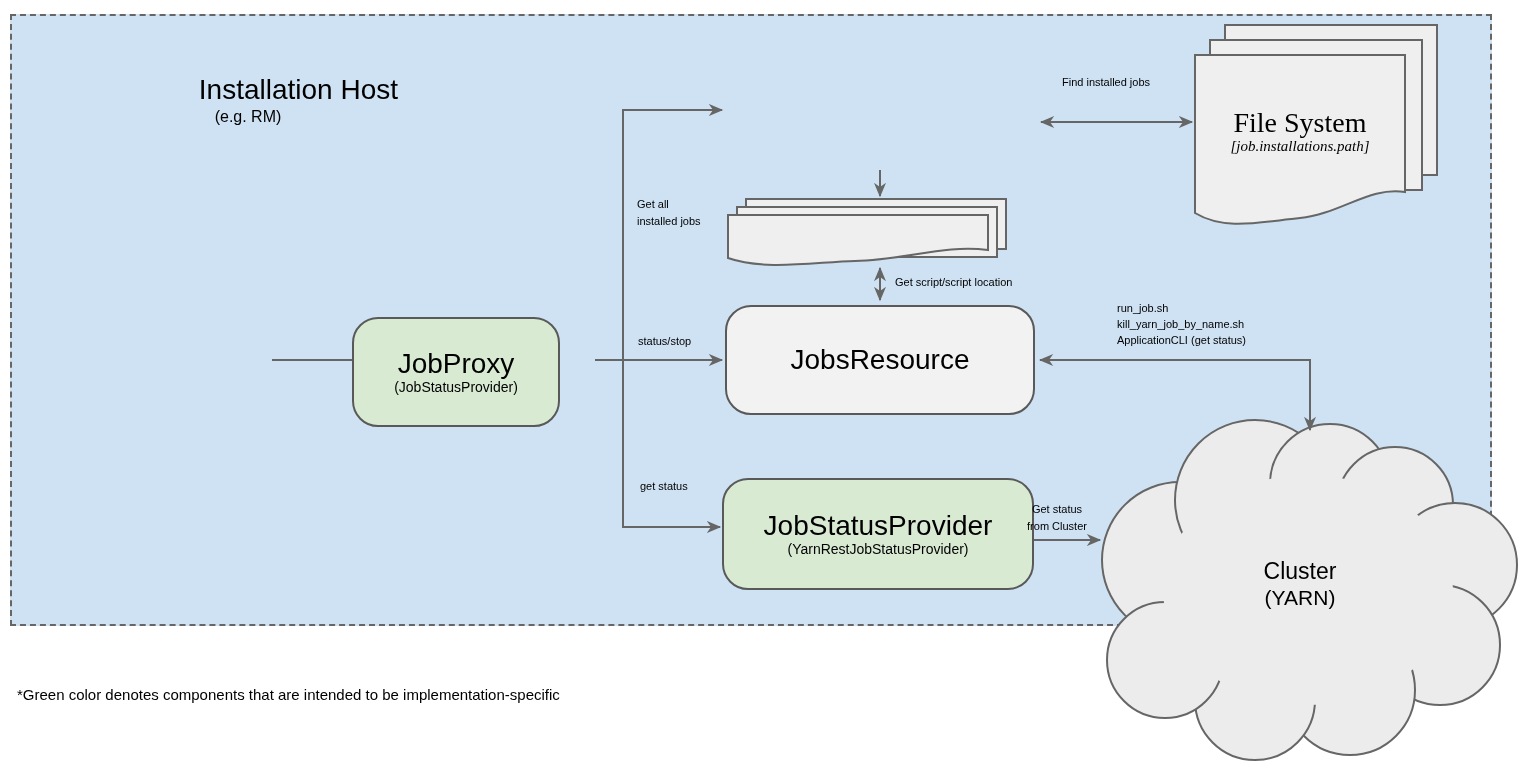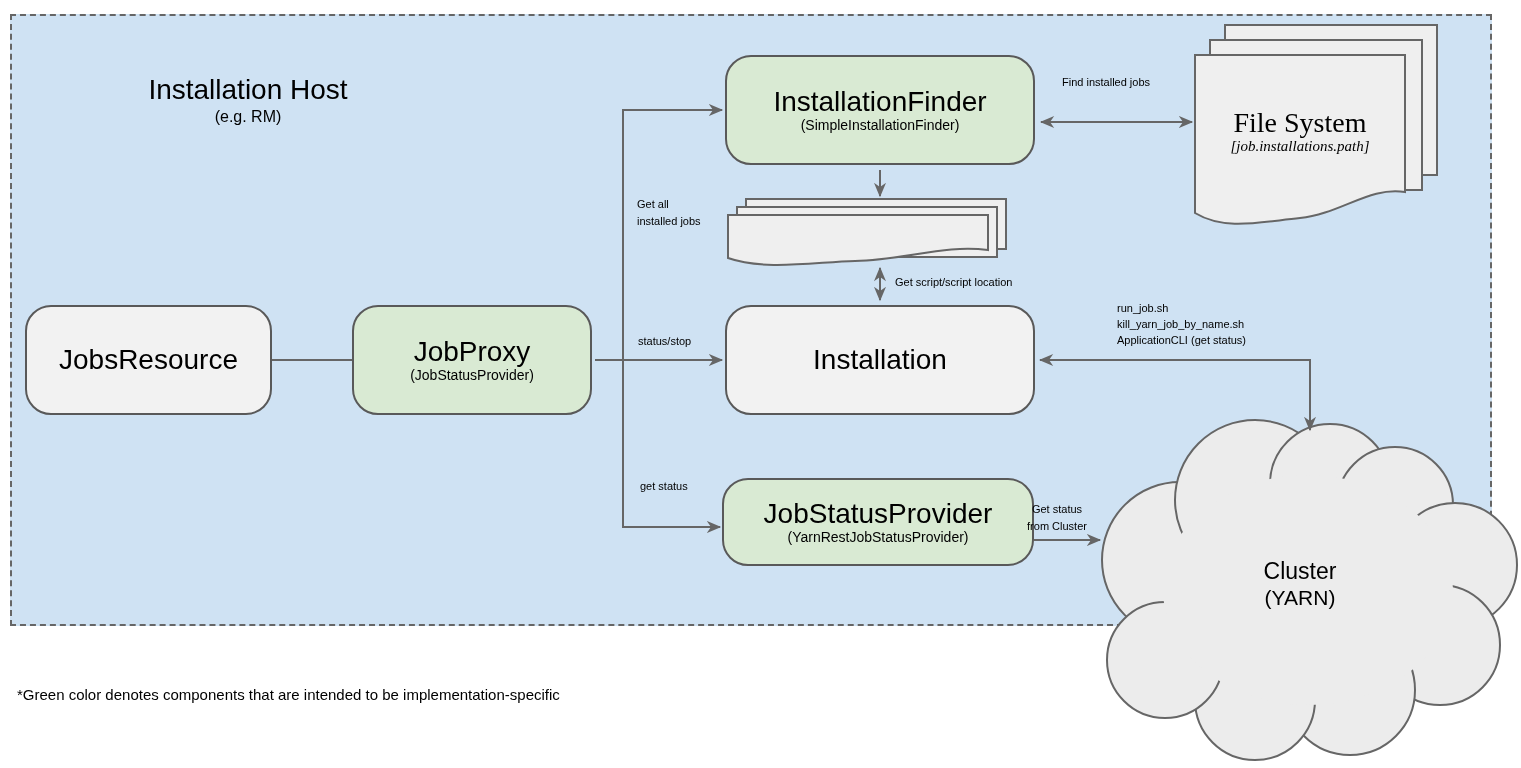--- a/index.html
+++ b/index.html
@@ -6,21 +6,21 @@
   #canvas{
     position:relative;width:1521px;height:768px;overflow:hidden;
     font-family:"Liberation Sans", sans-serif;color:#000;background:#ffffff;
   }
   
   .host{
     position:absolute;left:10px;top:14px;width:1482px;height:612px;
     background:#cfe2f3;border:2px dashed #666;box-sizing:border-box;
   }
   .host-title-block{position:absolute;left:86px;top:58px;width:300px;text-align:center;}
-  .host-title{font-size:28px;}
+  .host-title{font-size:28px;text-align:right;}
   .host-subtitle{font-size:16px;margin-top:2px;}
 
   
   #shapes{position:absolute;left:0;top:0;width:1521px;height:768px;}
 
   
   .box{
     position:absolute;border:2px solid #595959;border-radius:26px;box-sizing:border-box;
     display:flex;flex-direction:column;align-items:center;justify-content:center;text-align:center;
   }
@@ -96,39 +96,32 @@
       <path d="M623,360 L623,110 L722,110" marker-end="url(#arr)"></path>
       <path d="M623,360 L623,527 L720,527" marker-end="url(#arr)"></path>
       <path d="M880,170 L880,196" marker-end="url(#arr)"></path>
       <path d="M880,268 L880,300" marker-start="url(#arr)" marker-end="url(#arr)"></path>
       <path d="M1041,122 L1192,122" marker-start="url(#arr)" marker-end="url(#arr)"></path>
       <path d="M1040,360 L1310,360 L1310,430" marker-start="url(#arr)" marker-end="url(#arr)"></path>
       <path d="M1034,540 L1100,540" marker-end="url(#arr)"></path>
     </g>
   </svg>
 
-  <div class="box grey" style="left:25px;top:305px;width:247px;height:110px">
-    <div class="box-title">JobsResource</div>
-  </div>
 
-  <div class="box green" style="left:352px;top:305px;width:240px;height:110px">
+  <div class="box green" style="left:352px;top:317px;width:208px;height:110px">
     <div class="box-title">JobProxy</div>
     <div class="box-subtitle">(JobStatusProvider)</div>
   </div>
 
-  <div class="box green" style="left:725px;top:55px;width:310px;height:110px">
-    <div class="box-title">InstallationFinder</div>
-    <div class="box-subtitle">(SimpleInstallationFinder)</div>
+
+  <div class="box grey" style="left:725px;top:305px;width:310px;height:110px">
+    <div class="box-title">JobsResource</div>
   </div>
 
-  <div class="box grey" style="left:725px;top:305px;width:310px;height:110px">
-    <div class="box-title">Installation</div>
-  </div>
-
-  <div class="box green" style="left:722px;top:478px;width:312px;height:88px">
+  <div class="box green" style="left:722px;top:478px;width:312px;height:112px">
     <div class="box-title">JobStatusProvider</div>
     <div class="box-subtitle">(YarnRestJobStatusProvider)</div>
   </div>
 
 
   <div class="doc-label" style="left:1195px;top:108px;width:210px">
     <div class="fs-title">File System</div>
     <div class="fs-subtitle">[job.installations.path]</div>
   </div>
 

